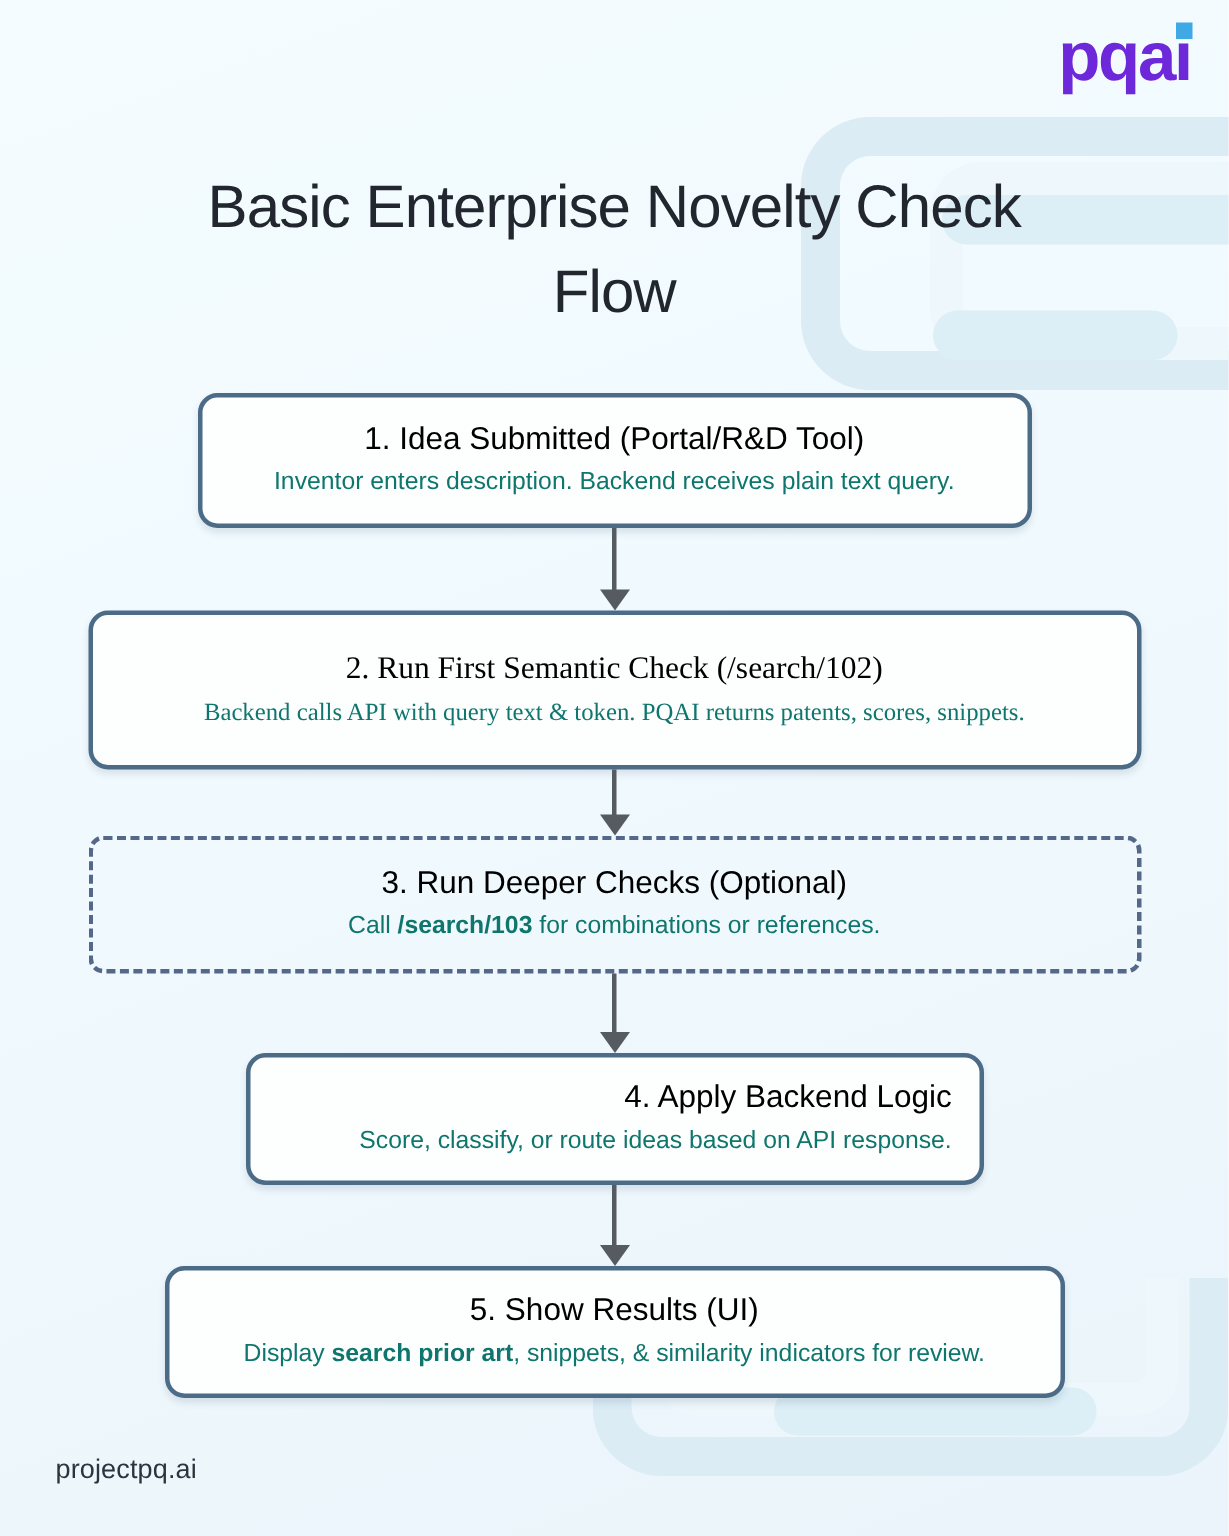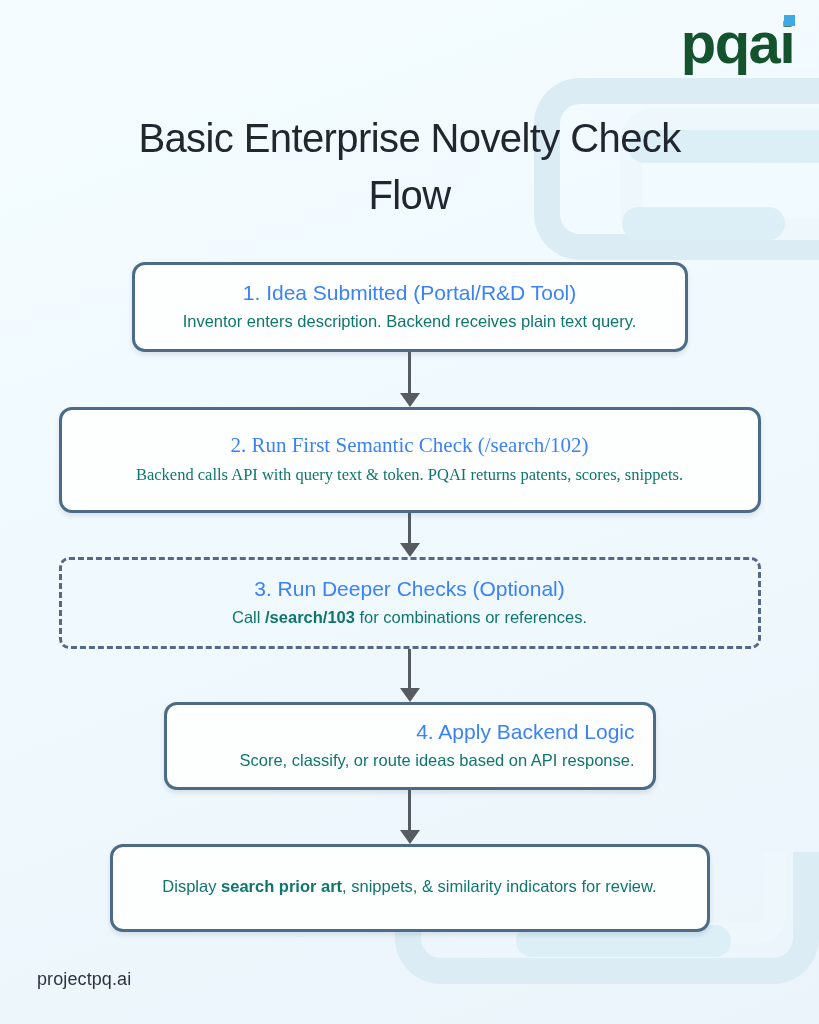--- a/index.html
+++ b/index.html
@@ -86,25 +86,25 @@
   
   .logo {
     position: absolute;
     right: 24px;
     top: 14px;
     z-index: 3;
     display: flex;
     align-items: flex-start;
   }
   .logo-word {
-    font-size: 58px;
+    font-size: 46px;
     font-weight: 700;
     letter-spacing: -1.5px;
     line-height: 1;
-    color: #14532d;
+    color: #6d28d9;
   }
   .logo-dot {
     width: 11px;
     height: 11px;
     background: #3fa9e5;
     margin-left: -10px;
     margin-top: 1px;
   }
 
   
@@ -152,21 +152,21 @@
     border-color: #56688a;
     background: transparent;
     box-shadow: none;
     border-radius: 10px;
   }
 
   .node-title {
     font-size: 21px;
     font-weight: 400;
     line-height: 1.3;
-    color: #3b82f6;
+    color: #000000;
     margin-bottom: 5px;
   }
   .node-desc {
     font-size: 16.5px;
     font-weight: 400;
     line-height: 1.32;
     color: #0f766e;
   }
   .node-desc b { font-weight: 700; }
 
@@ -269,18 +269,19 @@
     <div class="node-title">4. Apply Backend Logic</div>
     <div class="node-desc"><span>Score, classify, or route ideas based on API response.</span></div>
   </div>
 
   <div class="connector c4">
     <div class="shaft"></div>
     <div class="head"></div>
   </div>
 
   <div class="node n5">
+    <div class="node-title">5. Show Results (UI)</div>
     <div class="node-desc"><span>Display </span><b>search prior art</b><span>, snippets, &amp; similarity indicators for review.</span></div>
   </div>
 
 </div>
 
 <div class="footer">projectpq.ai</div>
 
 </body></html>

